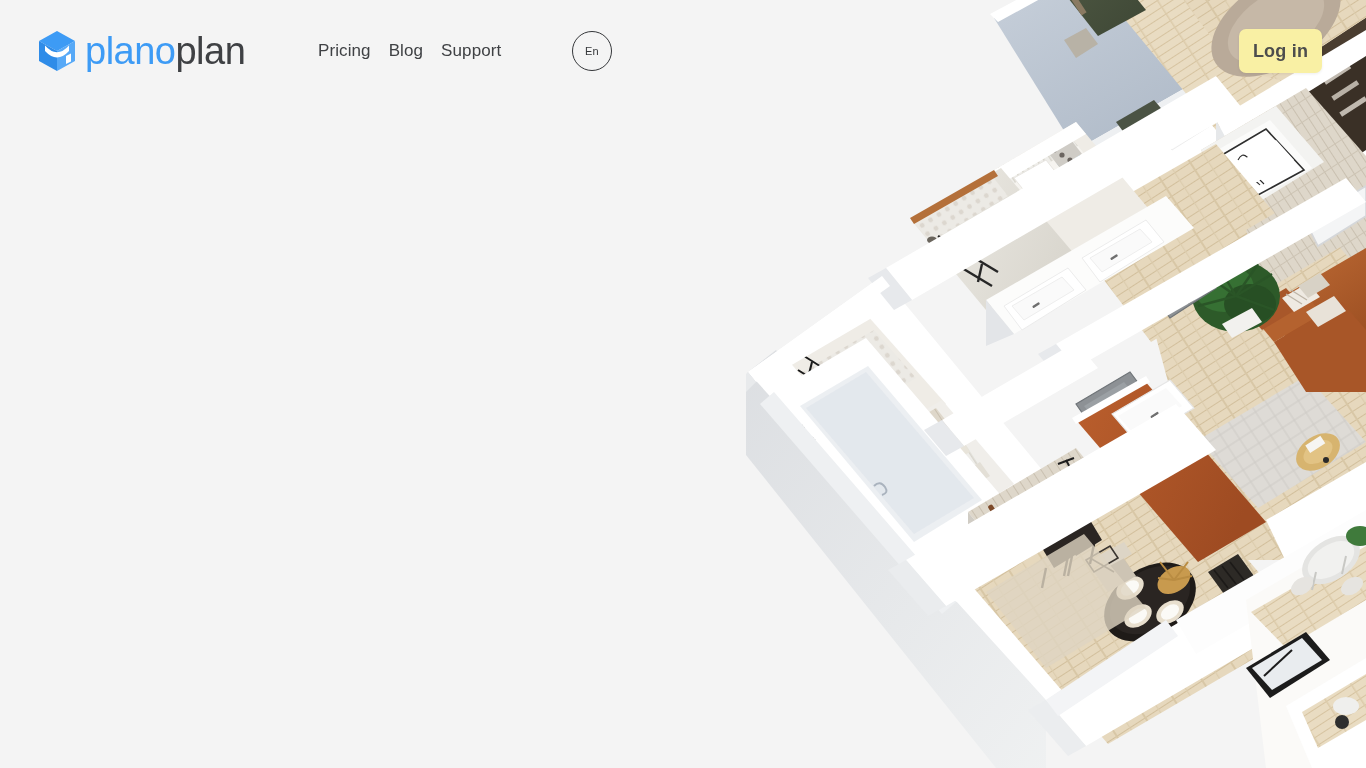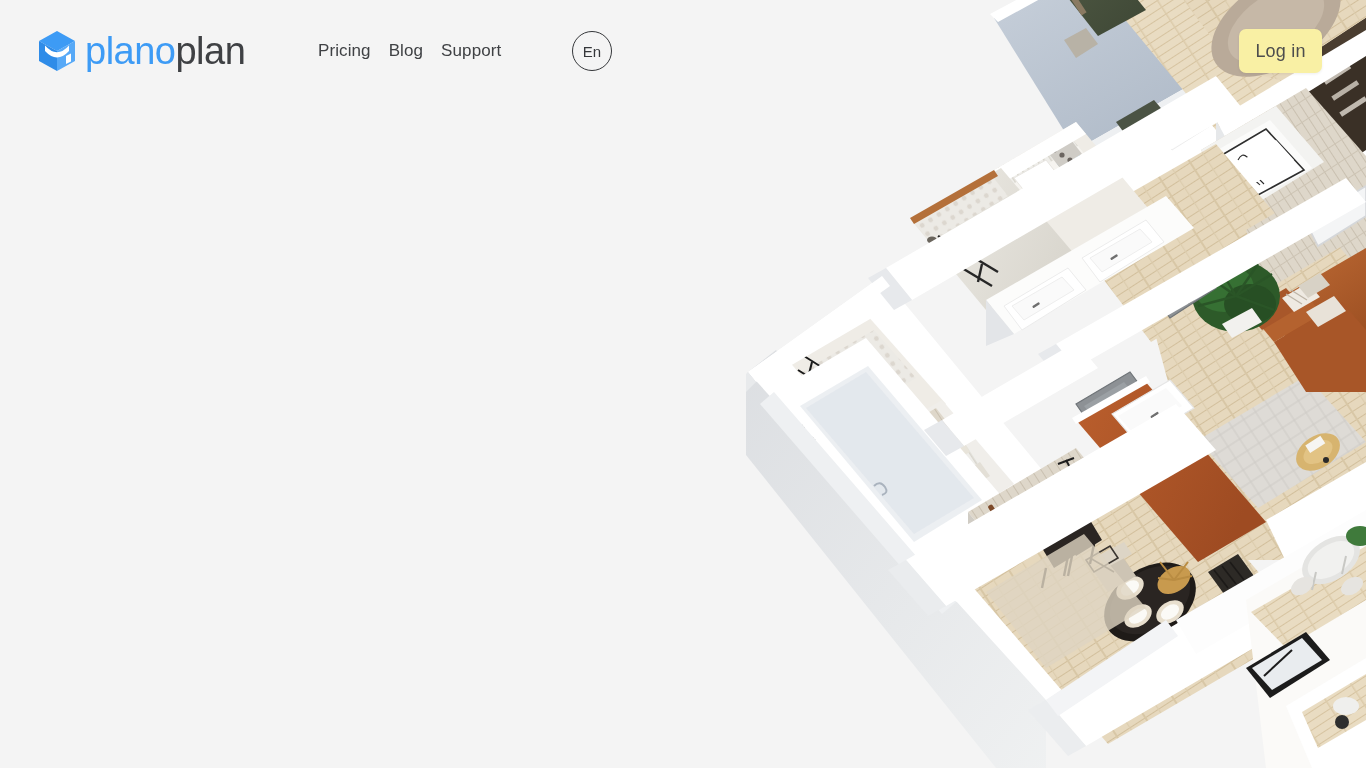--- a/index.html
+++ b/index.html
@@ -83,41 +83,42 @@
     height: 40px;
     border: 1.6px solid #35373a;
     border-radius: 50%;
     display: flex;
     align-items: center;
     justify-content: center;
     cursor: pointer;
     background: transparent;
   }
   #lang-switcher-label {
-    font-size: 15px;
+    font-size: 11px;
     color: #35373a;
     line-height: 1;
     letter-spacing: 0.2px;
   }
 
   #login-button {
     position: absolute;
     left: 1239px;
     top: 29px;
     width: 83px;
     height: 44px;
     background: #f9f0a4;
     border: none;
     border-radius: 7px;
     font-size: 18px;
     color: #4d4d4d;
     font-family: "Liberation Sans", sans-serif;
     cursor: pointer;
     letter-spacing: 0.2px;
     box-shadow: 0 1px 3px rgba(0,0,0,0.07);
+    font-weight: bold;
   }
 </style>
 </head>
 <body>
 
 <div id="hero-render">
   <svg viewBox="0 0 620 768" xmlns="http://www.w3.org/2000/svg">
     <defs>
 
       <pattern id="wood" patternUnits="userSpaceOnUse" width="34" height="9" patternTransform="rotate(-33)">

